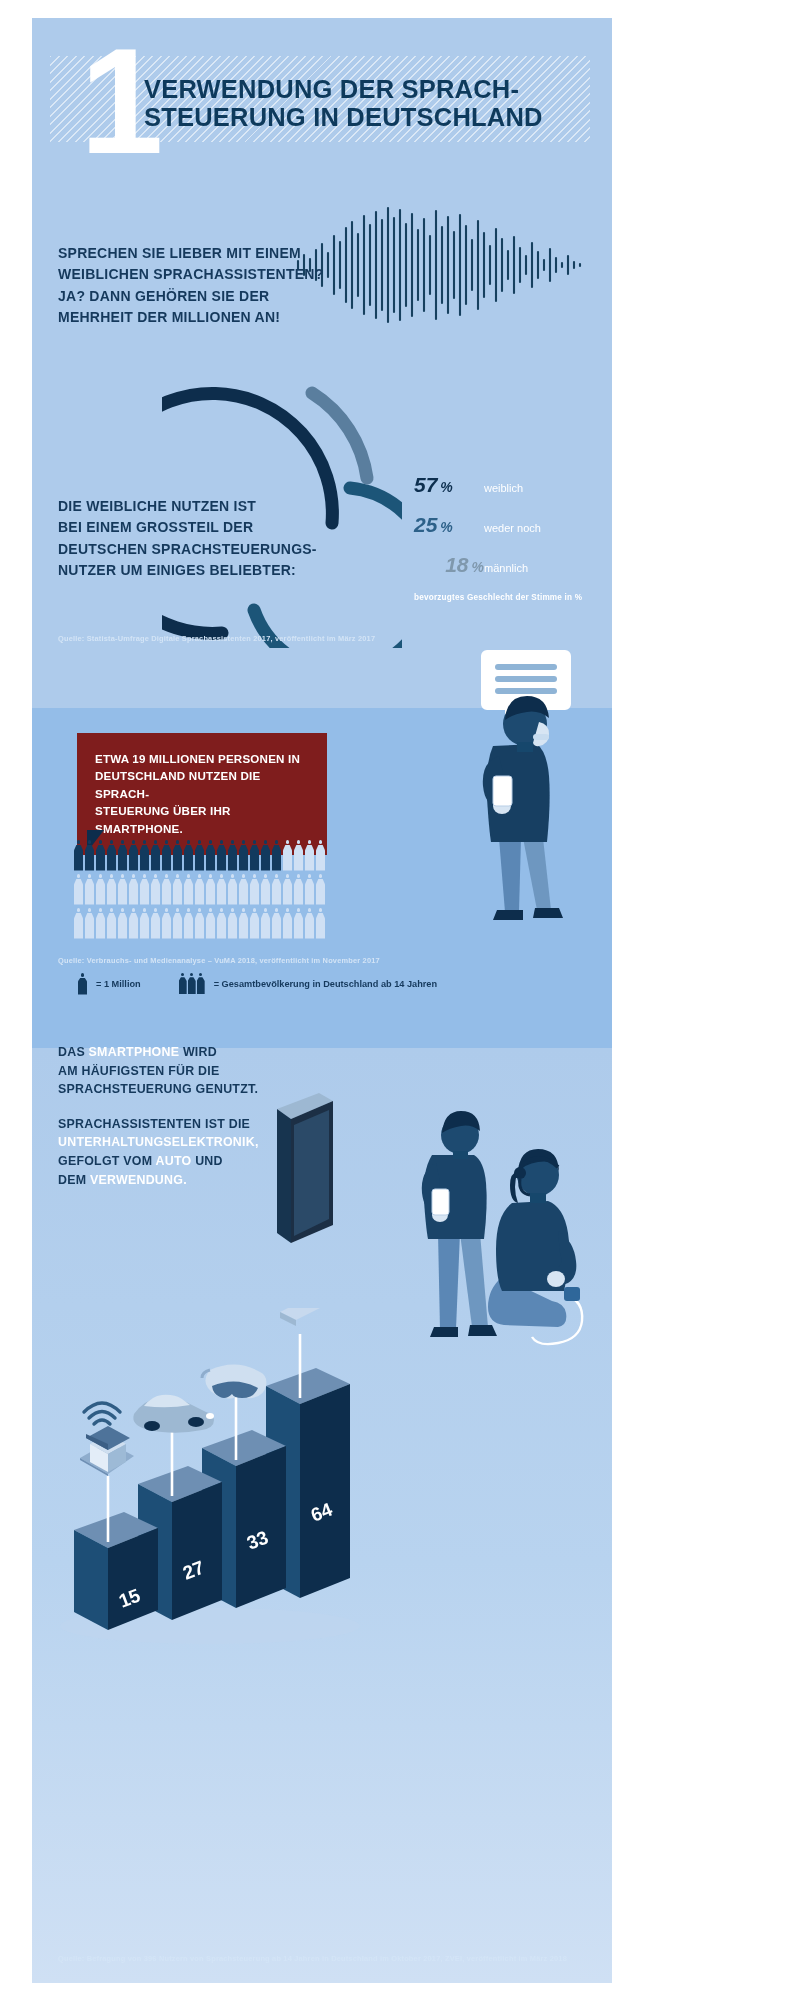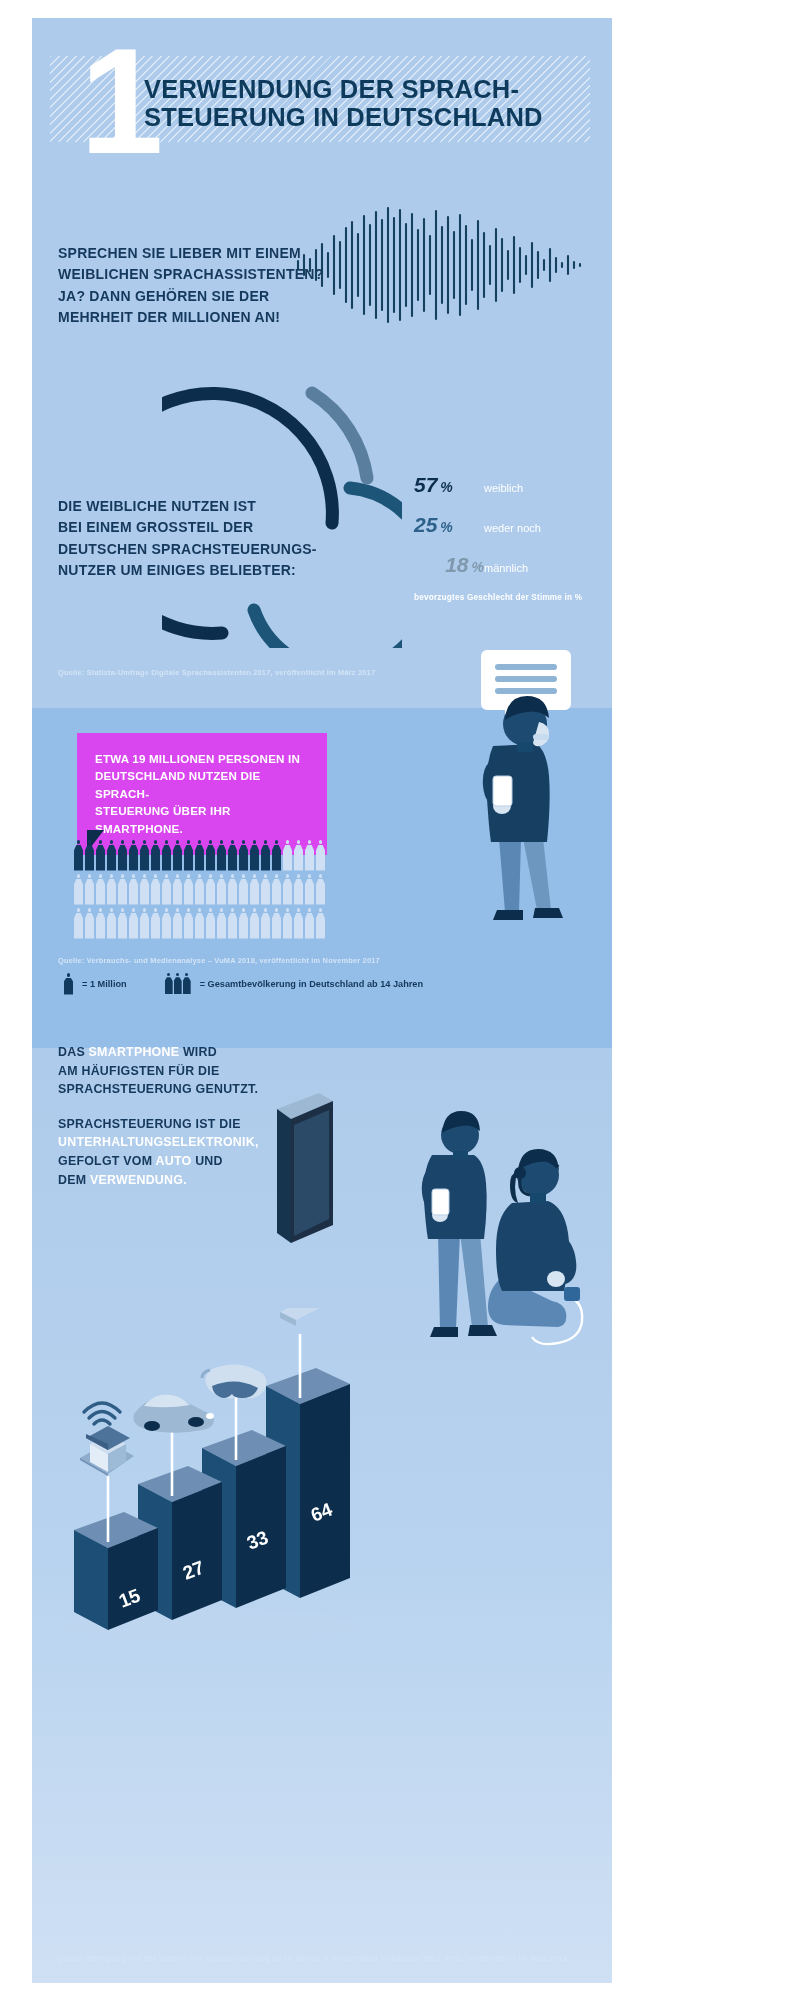--- a/index.html
+++ b/index.html
@@ -60,48 +60,48 @@
   .c1{color:#0d2f4f;}
   .c2{color:#2d6189;}
   .c3{color:#7f98ad;text-align:right;}
   .statcap{font-size:8.2px;color:#ffffff;font-weight:bold;margin-top:8px;letter-spacing:.2px;}
 
   
   .src{
     position:absolute;left:26px;color:#d3e4f6;font-weight:bold;
     font-size:7.4px;letter-spacing:.2px;
   }
-  .src1{top:650px;}
+  .src1{top:616px;}
   .src2{top:938px;}
   .src3{top:1936px;}
 
   
   .callout{
     position:absolute;left:45px;top:715px;width:250px;
-    background:#d946ef;padding:17px 18px 18px 18px;box-sizing:border-box;
+    background:#7f1d1d;padding:17px 18px 18px 18px;box-sizing:border-box;
   }
   .callout p{margin:0;color:#ffffff;font-weight:bold;font-size:11.6px;line-height:1.5;letter-spacing:.2px;}
   .callout-tail{
     position:absolute;left:55px;top:812px;width:0;height:0;
     border-left:0 solid transparent;border-right:17px solid transparent;
     border-top:22px solid #0d2d4c;
   }
 
   
   .picto{position:absolute;left:42px;top:822px;width:420px;height:112px;}
   .prow{display:flex;gap:2px;margin-bottom:3px;}
   .pfig{width:9px;height:31px;position:relative;}
   .pfig i{position:absolute;left:2.6px;top:0;width:3.8px;height:3.8px;border-radius:50%;display:block;}
   .pfig b{position:absolute;left:0;top:4.6px;width:9px;height:26px;display:block;
      clip-path:polygon(28% 0,72% 0,100% 22%,100% 100%,0 100%,0 22%);}
   .dark i,.dark b{background:#123a5e;}
   .lite i,.lite b{background:#cfe0f4;}
 
   
-  .legend{position:absolute;left:32px;top:955px;display:flex;align-items:center;gap:9px;
+  .legend{position:absolute;left:46px;top:955px;display:flex;align-items:center;gap:9px;
     font-size:9.2px;color:#15395c;font-weight:bold;}
   .legend .gap{width:20px;}
   .legicon{width:9px;height:22px;position:relative;}
   .legicon i{position:absolute;left:2.6px;top:0;width:3.8px;height:3.8px;border-radius:50%;background:#123a5e;}
   .legicon b{position:absolute;left:0;top:4.6px;width:9px;height:17px;background:#123a5e;
      clip-path:polygon(28% 0,72% 0,100% 22%,100% 100%,0 100%,0 22%);}
   .legicon3{width:26px;height:22px;position:relative;}
   .legicon3 .m{position:absolute;width:8px;height:22px;}
   .legicon3 .m i{position:absolute;left:2.2px;top:0;width:3.4px;height:3.4px;border-radius:50%;background:#123a5e;}
   .legicon3 .m b{position:absolute;left:0;top:4.2px;width:8px;height:17px;background:#123a5e;
@@ -582,21 +582,21 @@
 
   <div class="src src2">Quelle: Verbrauchs- und Medienanalyse – VuMA 2018, veröffentlicht im November 2017</div>
 
   <div class="para p3">
     <div>
       <span>DAS </span><span class="hl">SMARTPHONE</span><span> WIRD</span>
     </div>
     <div>AM HÄUFIGSTEN FÜR DIE</div>
     <div>SPRACHSTEUERUNG GENUTZT.</div>
     <div style="height:16px"></div>
-    <div>SPRACHSTEUERUNG IST DIE</div>
+    <div>SPRACHASSISTENTEN IST DIE</div>
     <div class="hl">UNTERHALTUNGSELEKTRONIK,</div>
     <div>
       <span>GEFOLGT VOM </span><span class="hl">AUTO</span><span> UND</span>
     </div>
     <div>
       <span>DEM </span><span class="hl">VERWENDUNG.</span>
     </div>
   </div>
 
   <svg class="illus ill2" viewBox="0 0 260 330">

